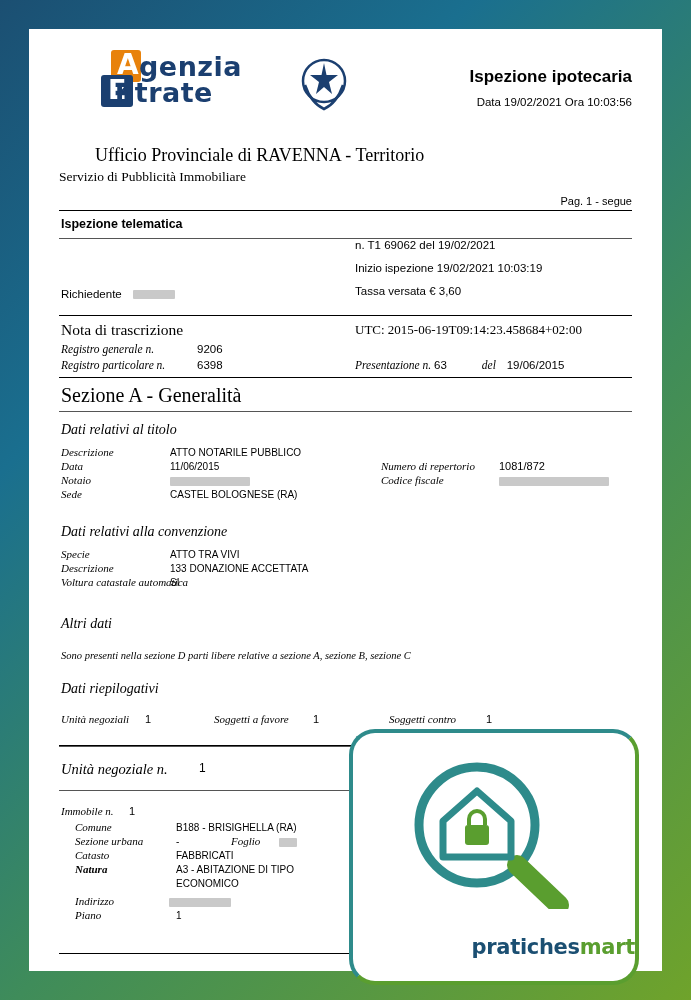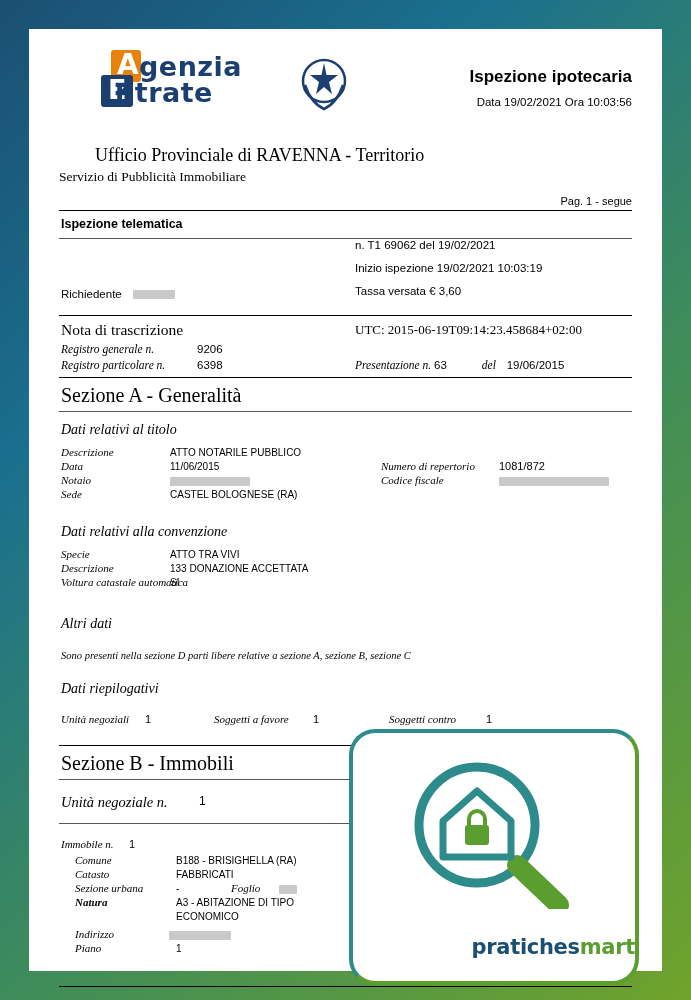--- a/index.html
+++ b/index.html
@@ -441,49 +441,48 @@
   <div class="riep" style="margin-top:8px;">
     <span class="c1">Unità negoziali</span>
     <span class="c1v">1</span>
     <span class="c2">Soggetti a favore</span>
     <span class="c2v">1</span>
     <span class="c3">Soggetti contro</span>
     <span class="c3v">1</span>
   </div>
 
   <hr class="rule" style="margin-top:14px;">
-  <div class="big-section">Sezione B - Immobili</div>
   <hr class="thin">
 
   <div class="unita">
     <span>Unità negoziale n.</span>
     <span class="num">1</span>
   </div>
   <hr class="thin" style="margin-top:6px;">
 
   <div class="immobile-head" style="margin-top:14px;">
     <span>Immobile n.</span>
     <span class="num">1</span>
   </div>
 
   <div style="margin-top:4px;">
     <div class="kv" style="height:14px;">
       <span class="k" style="left:16px;">Comune</span>
       <span class="v" style="left:110px;">B188 - BRISIGHELLA (RA)</span>
-    </div>
-    <div class="kv" style="height:14px;">
-      <span class="k" style="left:16px;">Catasto</span>
-      <span class="v" style="left:110px;">FABBRICATI</span>
     </div>
     <div class="kv" style="height:14px;">
       <span class="k" style="left:16px;">Sezione urbana</span>
       <span class="v" style="left:110px;">-</span>
       <span class="k" style="left:172px;">Foglio</span>
       <span style="position:absolute;left:220px;"><span class="redacted" style="width:18px;"></span></span>
       <span class="k" style="left:330px;">Pa</span>
+    </div>
+    <div class="kv" style="height:14px;">
+      <span class="k" style="left:16px;">Catasto</span>
+      <span class="v" style="left:110px;">FABBRICATI</span>
     </div>
     <div class="kv" style="height:14px;">
       <span class="k" style="left:16px;font-weight:bold;">Natura</span>
       <span class="v" style="left:110px;">A3 - ABITAZIONE DI TIPO</span>
       <span class="k" style="left:330px;">Co</span>
     </div>
     <div class="kv" style="height:14px;">
       <span class="v" style="left:110px;">ECONOMICO</span>
     </div>
     <div class="kv" style="height:14px;margin-top:4px;">

